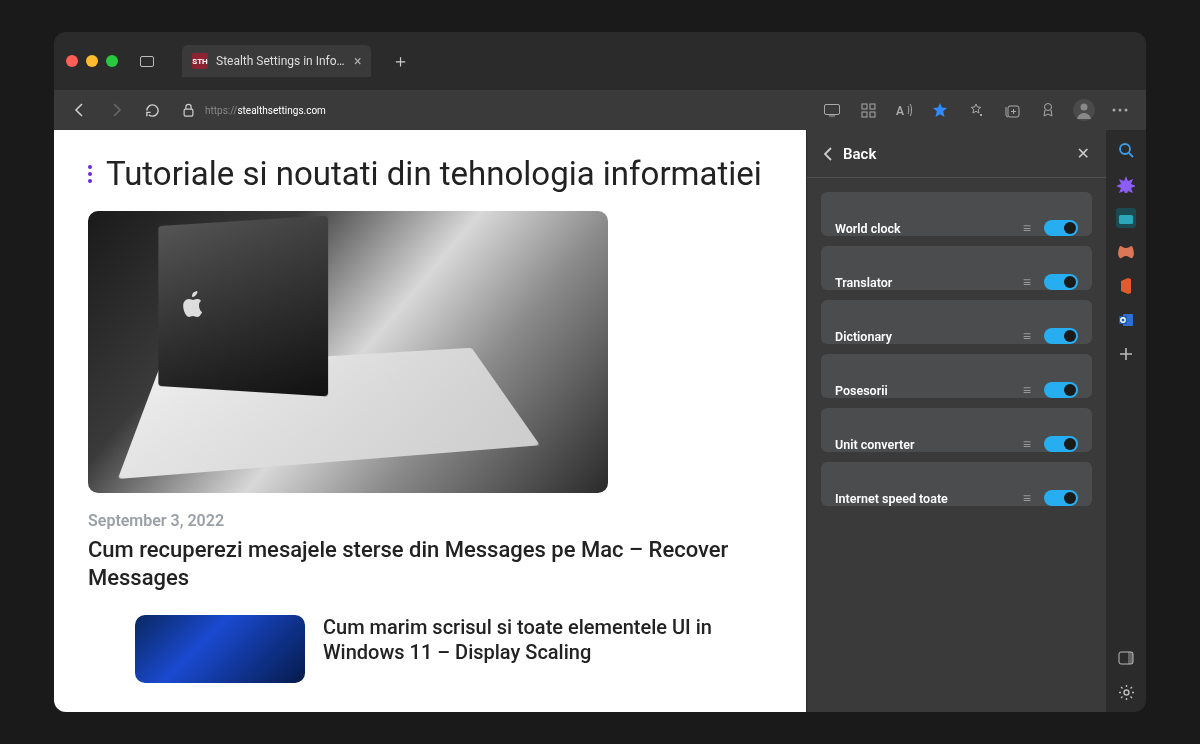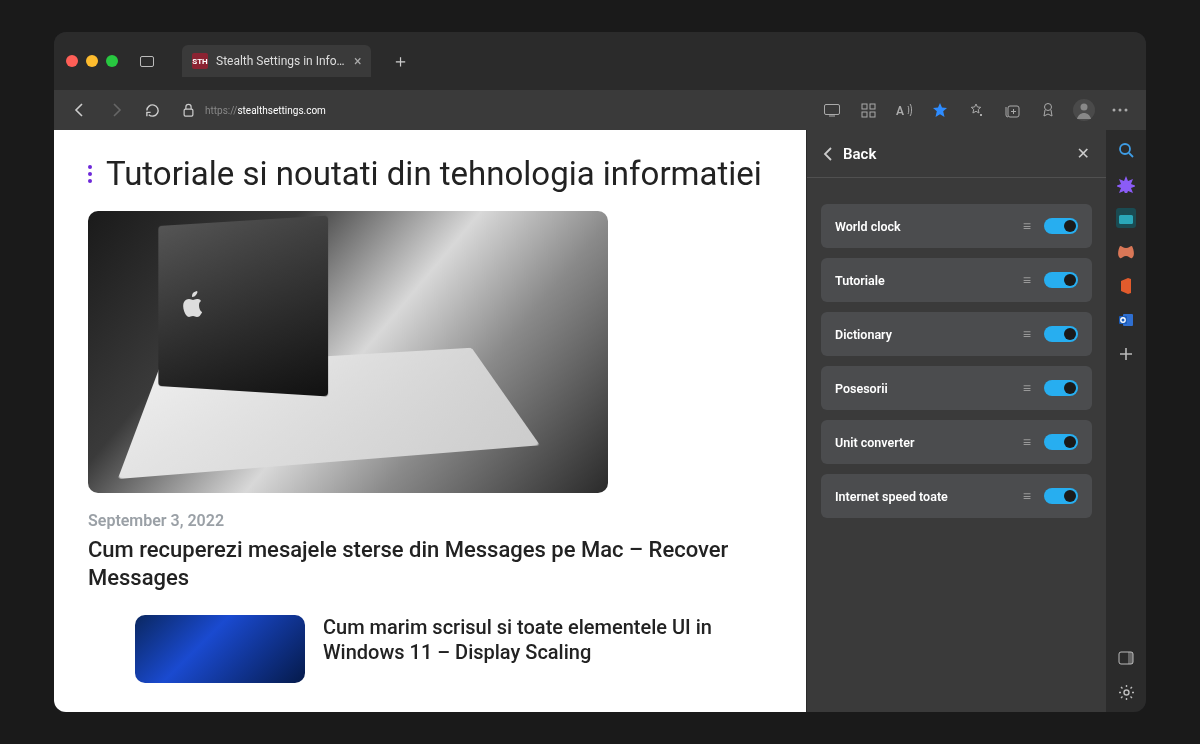--- a/index.html
+++ b/index.html
@@ -41,27 +41,27 @@
 .hero::after{content:"";position:absolute;left:60px;top:10px;width:180px;height:170px;background:linear-gradient(160deg,#555,#111);transform:perspective(500px) rotateY(-20deg);border-radius:4px;}
 .apple{position:absolute;left:95px;top:80px;width:22px;height:26px;color:#ddd;z-index:2;}
 .art-date{color:#9aa0a6;font-size:16px;font-weight:600;margin-top:18px;}
 .art-title{color:#222;font-size:22px;font-weight:500;margin-top:6px;line-height:1.25;}
 .art-body{color:#6a6a6a;font-size:14px;margin-top:10px;line-height:1.5;}
 .row2{display:flex;gap:18px;margin-top:24px;padding-left:47px;}
 .thumb{width:170px;height:68px;background:linear-gradient(135deg,#0a2760,#1a4ad0 40%,#051a4a);border-radius:10px;flex-shrink:0;}
 .art2-title{color:#222;font-size:20px;font-weight:500;line-height:1.25;}
 
 
-.panel { width:300px; background:#3a3a3a; display:flex; flex-direction:column; border-left:1px solid #2a2a2a;gap:12px; }
+.panel { width:300px; background:#3a3a3a; display:flex; flex-direction:column; border-left:1px solid #2a2a2a; }
 .panel-head{display:flex;align-items:center;padding:14px 16px;gap:10px;border-bottom:1px solid #505050;}
 .chev{color:#ccc;}
 .back-lbl{color:#fff;font-size:15px;font-weight:600;flex:1;}
 .px{color:#ccc;font-size:16px;}
 .panel-body{padding:14px;display:flex;flex-direction:column;gap:10px;}
-.tool-row{background:#4b4c4e;border-radius:6px;height:44px;display:flex;align-items:center;padding:0 14px;gap:10px;}
+.tool-row{background:#4b4c4e;border-radius:6px;height:44px;display:flex;align-items:flex-end;padding:0 14px;gap:10px;}
 .tool-lbl{color:#fff;font-size:12.5px;font-weight:600;flex:1;}
 .grab{color:#999;font-size:14px;letter-spacing:-3px;margin-right:6px;}
 .toggle{width:34px;height:16px;background:#27aef0;border-radius:10px;position:relative;}
 .toggle::after{content:"";position:absolute;right:2px;top:2px;width:12px;height:12px;background:#1a1a1a;border-radius:50%;}
 
 
 .rail { width:40px; background:#2b2b2b; display:flex; flex-direction:column; align-items:center; padding:10px 0; gap:14px; }
 .ri{width:20px;height:20px;display:flex;align-items:center;justify-content:center;color:#3e9de6;}
 .ri.purple{color:#8b5cf6;} .ri.folder{color:#2aa7b8;background:#1a4b52;border-radius:3px;} .ri.orange{color:#d97757;} .ri.oblue{color:#2f6fd1;}
 .ri.plus{color:#bbb;}
@@ -206,21 +206,21 @@
         <div class="back-lbl">Back</div>
         <div class="px">✕</div>
       </div>
       <div class="panel-body">
         <div class="tool-row">
             <div class="tool-lbl">World clock</div>
             <span class="grab">≡</span>
             <div class="toggle"></div>
           </div>
         <div class="tool-row">
-            <div class="tool-lbl">Tutoriale</div>
+            <div class="tool-lbl">Translator</div>
             <span class="grab">≡</span>
             <div class="toggle"></div>
           </div>
         <div class="tool-row">
             <div class="tool-lbl">Dictionary</div>
             <span class="grab">≡</span>
             <div class="toggle"></div>
           </div>
         <div class="tool-row">
             <div class="tool-lbl">Posesorii</div>

